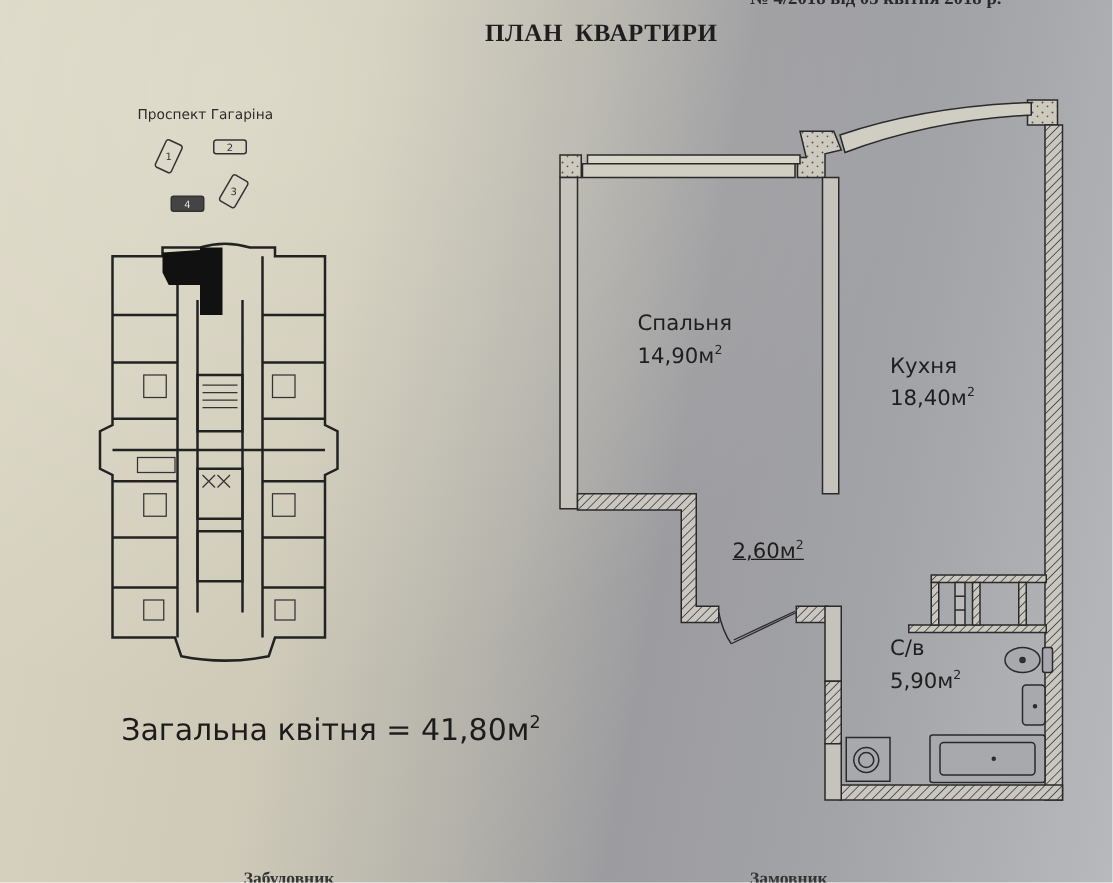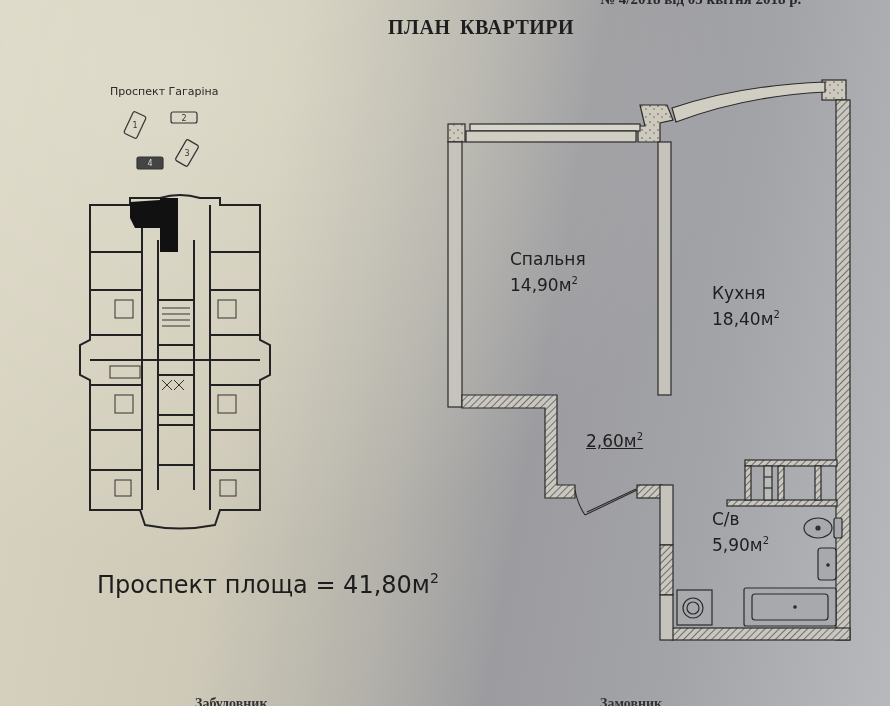--- a/index.html
+++ b/index.html
@@ -107,21 +107,21 @@
     <rect x="45" y="300" width="16" height="16"></rect>
       <rect x="150" y="300" width="16" height="16"></rect>
     <rect x="40" y="186" width="30" height="12"></rect>
     <path d="M92,128 h28 M92,134 h28 M92,140 h28 M92,146 h28"></path>
     <path d="M92,200 l10,10 M102,200 l-10,10 M104,200 l10,10 M114,200 l-10,10"></path>
   </g>
 
   <path d="M60,22 L90,20 L90,18 L108,18 L108,72 L90,72 L90,48 L65,48 L60,38 Z" fill="#111"></path>
 </svg>
 
-<div class="total-area"><span>Проспект площа = 41,80м</span><sup>2</sup></div>
+<div class="total-area"><span>Загальна квітня = 41,80м</span><sup>2</sup></div>
 
 <svg class="plan" viewBox="430 70 440 600">
   <defs>
     <pattern id="hatch" width="5" height="5" patternUnits="userSpaceOnUse" patternTransform="rotate(45)">
       <rect width="5" height="5" fill="#c9c7c0"></rect>
       <line x1="0" y1="0" x2="0" y2="5" stroke="#333" stroke-width="1.2"></line>
     </pattern>
     <pattern id="conc" width="8" height="8" patternUnits="userSpaceOnUse">
       <rect width="8" height="8" fill="#cdc9bd"></rect>
       <circle cx="2" cy="2" r="0.8" fill="#555"></circle>

